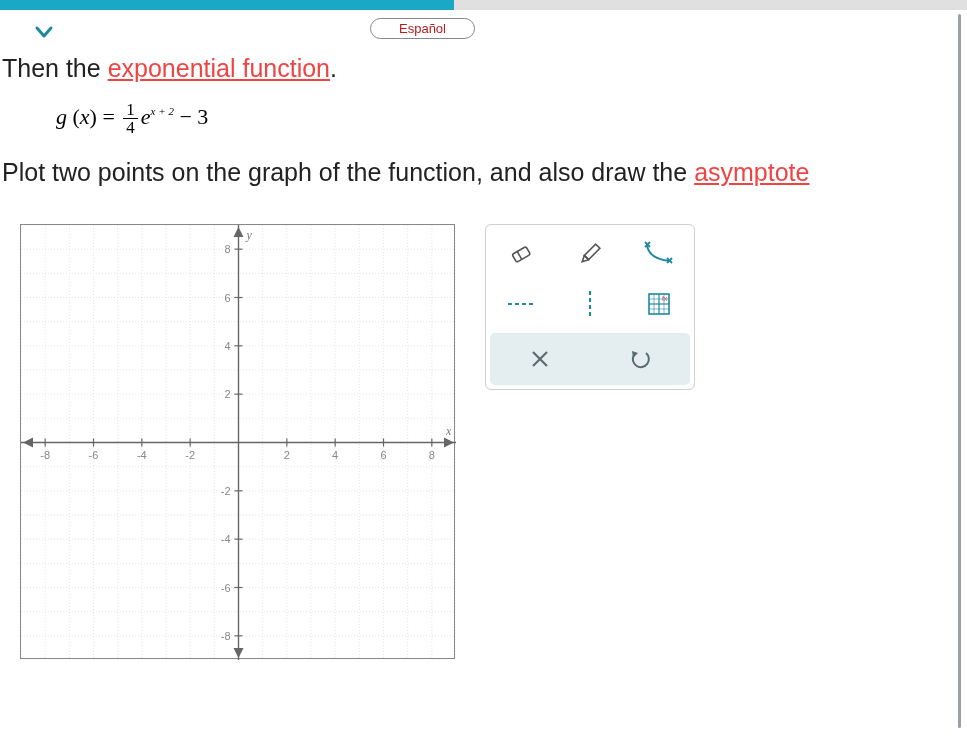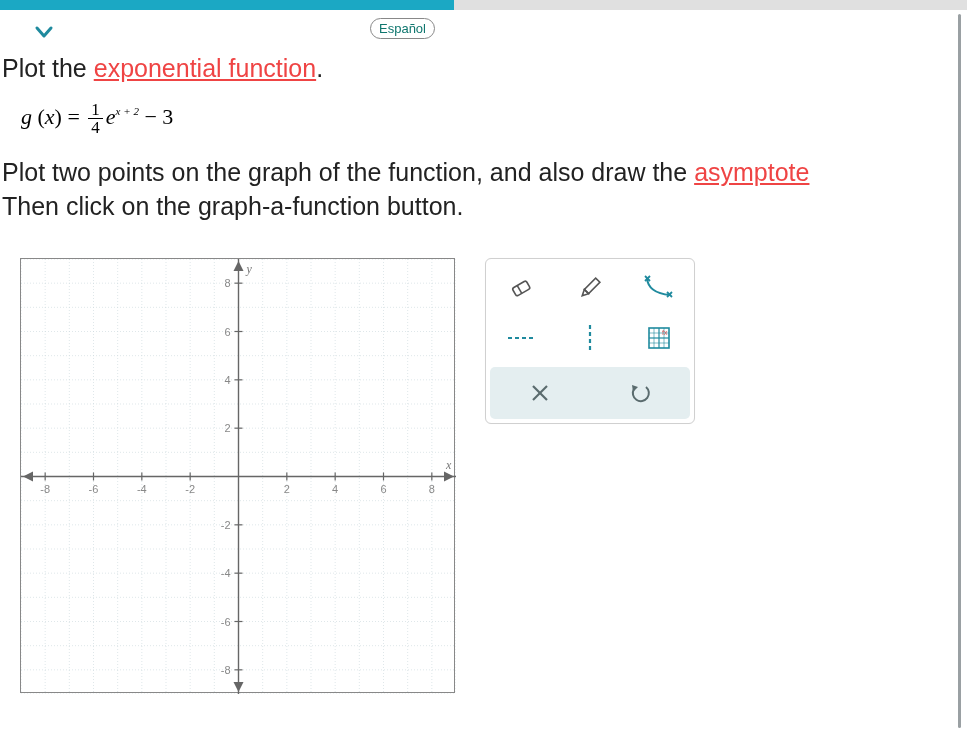--- a/index.html
+++ b/index.html
@@ -34,41 +34,41 @@
       align-items: center;
       justify-content: center;
       cursor: pointer;
     }
     .language-btn {
       position: absolute;
       left: 370px;
       top: 8px;
       border: 1px solid #888;
       border-radius: 14px;
-      padding: 2px 8px;
+      padding: 2px 28px;
       font-size: 13px;
-      color: #0f766e;
+      color: #b91c1c;
       background: #fff;
       cursor: pointer;
     }
     .content {
       padding: 0 0 0 0;
     }
     .title-line {
       font-size: 25px;
       color: #222;
       padding: 4px 0 8px 2px;
     }
     .link-text {
       color: #ef4444;
       text-decoration: underline;
       cursor: pointer;
     }
     .equation {
-      padding: 10px 0 14px 21px;
+      padding: 10px 0 14px 56px;
       font-family: 'Times New Roman', serif;
       font-size: 22px;
       font-style: italic;
       color: #000;
     }
     .equation .fn { font-style: italic; }
     .equation .paren { font-style: normal; }
     .equation .frac {
       display: inline-block;
       vertical-align: middle;
@@ -156,30 +156,29 @@
       <polyline points="4,7 11,15 18,7" fill="none" stroke="#1f8a9e" stroke-width="3" stroke-linecap="round" stroke-linejoin="round"></polyline>
     </svg>
   </div>
   <div class="language-btn">
     <span>Español</span>
   </div>
 </div>
 
 <div class="content">
   <div class="title-line">
-    <span>Plot the </span><span class="link-text">exponential function</span><span>.</span>
+    <span>Then the </span><span class="link-text">exponential function</span><span>.</span>
   </div>
 
   <div class="equation">
     <span class="fn">g</span><span class="paren"> (</span><span>x</span><span class="paren">) = </span><span class="frac"><span class="num">1</span><span class="den">4</span></span><span>e</span><span class="sup">x + 2</span><span class="paren"> − 3</span>
   </div>
 
   <div class="instructions">
     <span>Plot two points on the graph of the function, and also draw the </span><span class="link-text">asymptote</span><br>
-    <span>Then click on the graph-a-function button.</span>
   </div>
 
   <div class="graph-area">
     <div class="graph-box">
       <svg id="graph-svg" width="435" height="435" viewBox="0 0 435 435">
           <line x1="0" y1="0" x2="0" y2="435" stroke="#c9d6dc" stroke-width="0.6" stroke-dasharray="1 2"></line>
           <line x1="24.166666666666664" y1="0" x2="24.166666666666664" y2="435" stroke="#c9d6dc" stroke-width="0.6" stroke-dasharray="1 2"></line>
           <line x1="48.33333333333333" y1="0" x2="48.33333333333333" y2="435" stroke="#c9d6dc" stroke-width="0.6" stroke-dasharray="1 2"></line>
           <line x1="72.5" y1="0" x2="72.5" y2="435" stroke="#c9d6dc" stroke-width="0.6" stroke-dasharray="1 2"></line>
           <line x1="96.66666666666666" y1="0" x2="96.66666666666666" y2="435" stroke="#c9d6dc" stroke-width="0.6" stroke-dasharray="1 2"></line>

